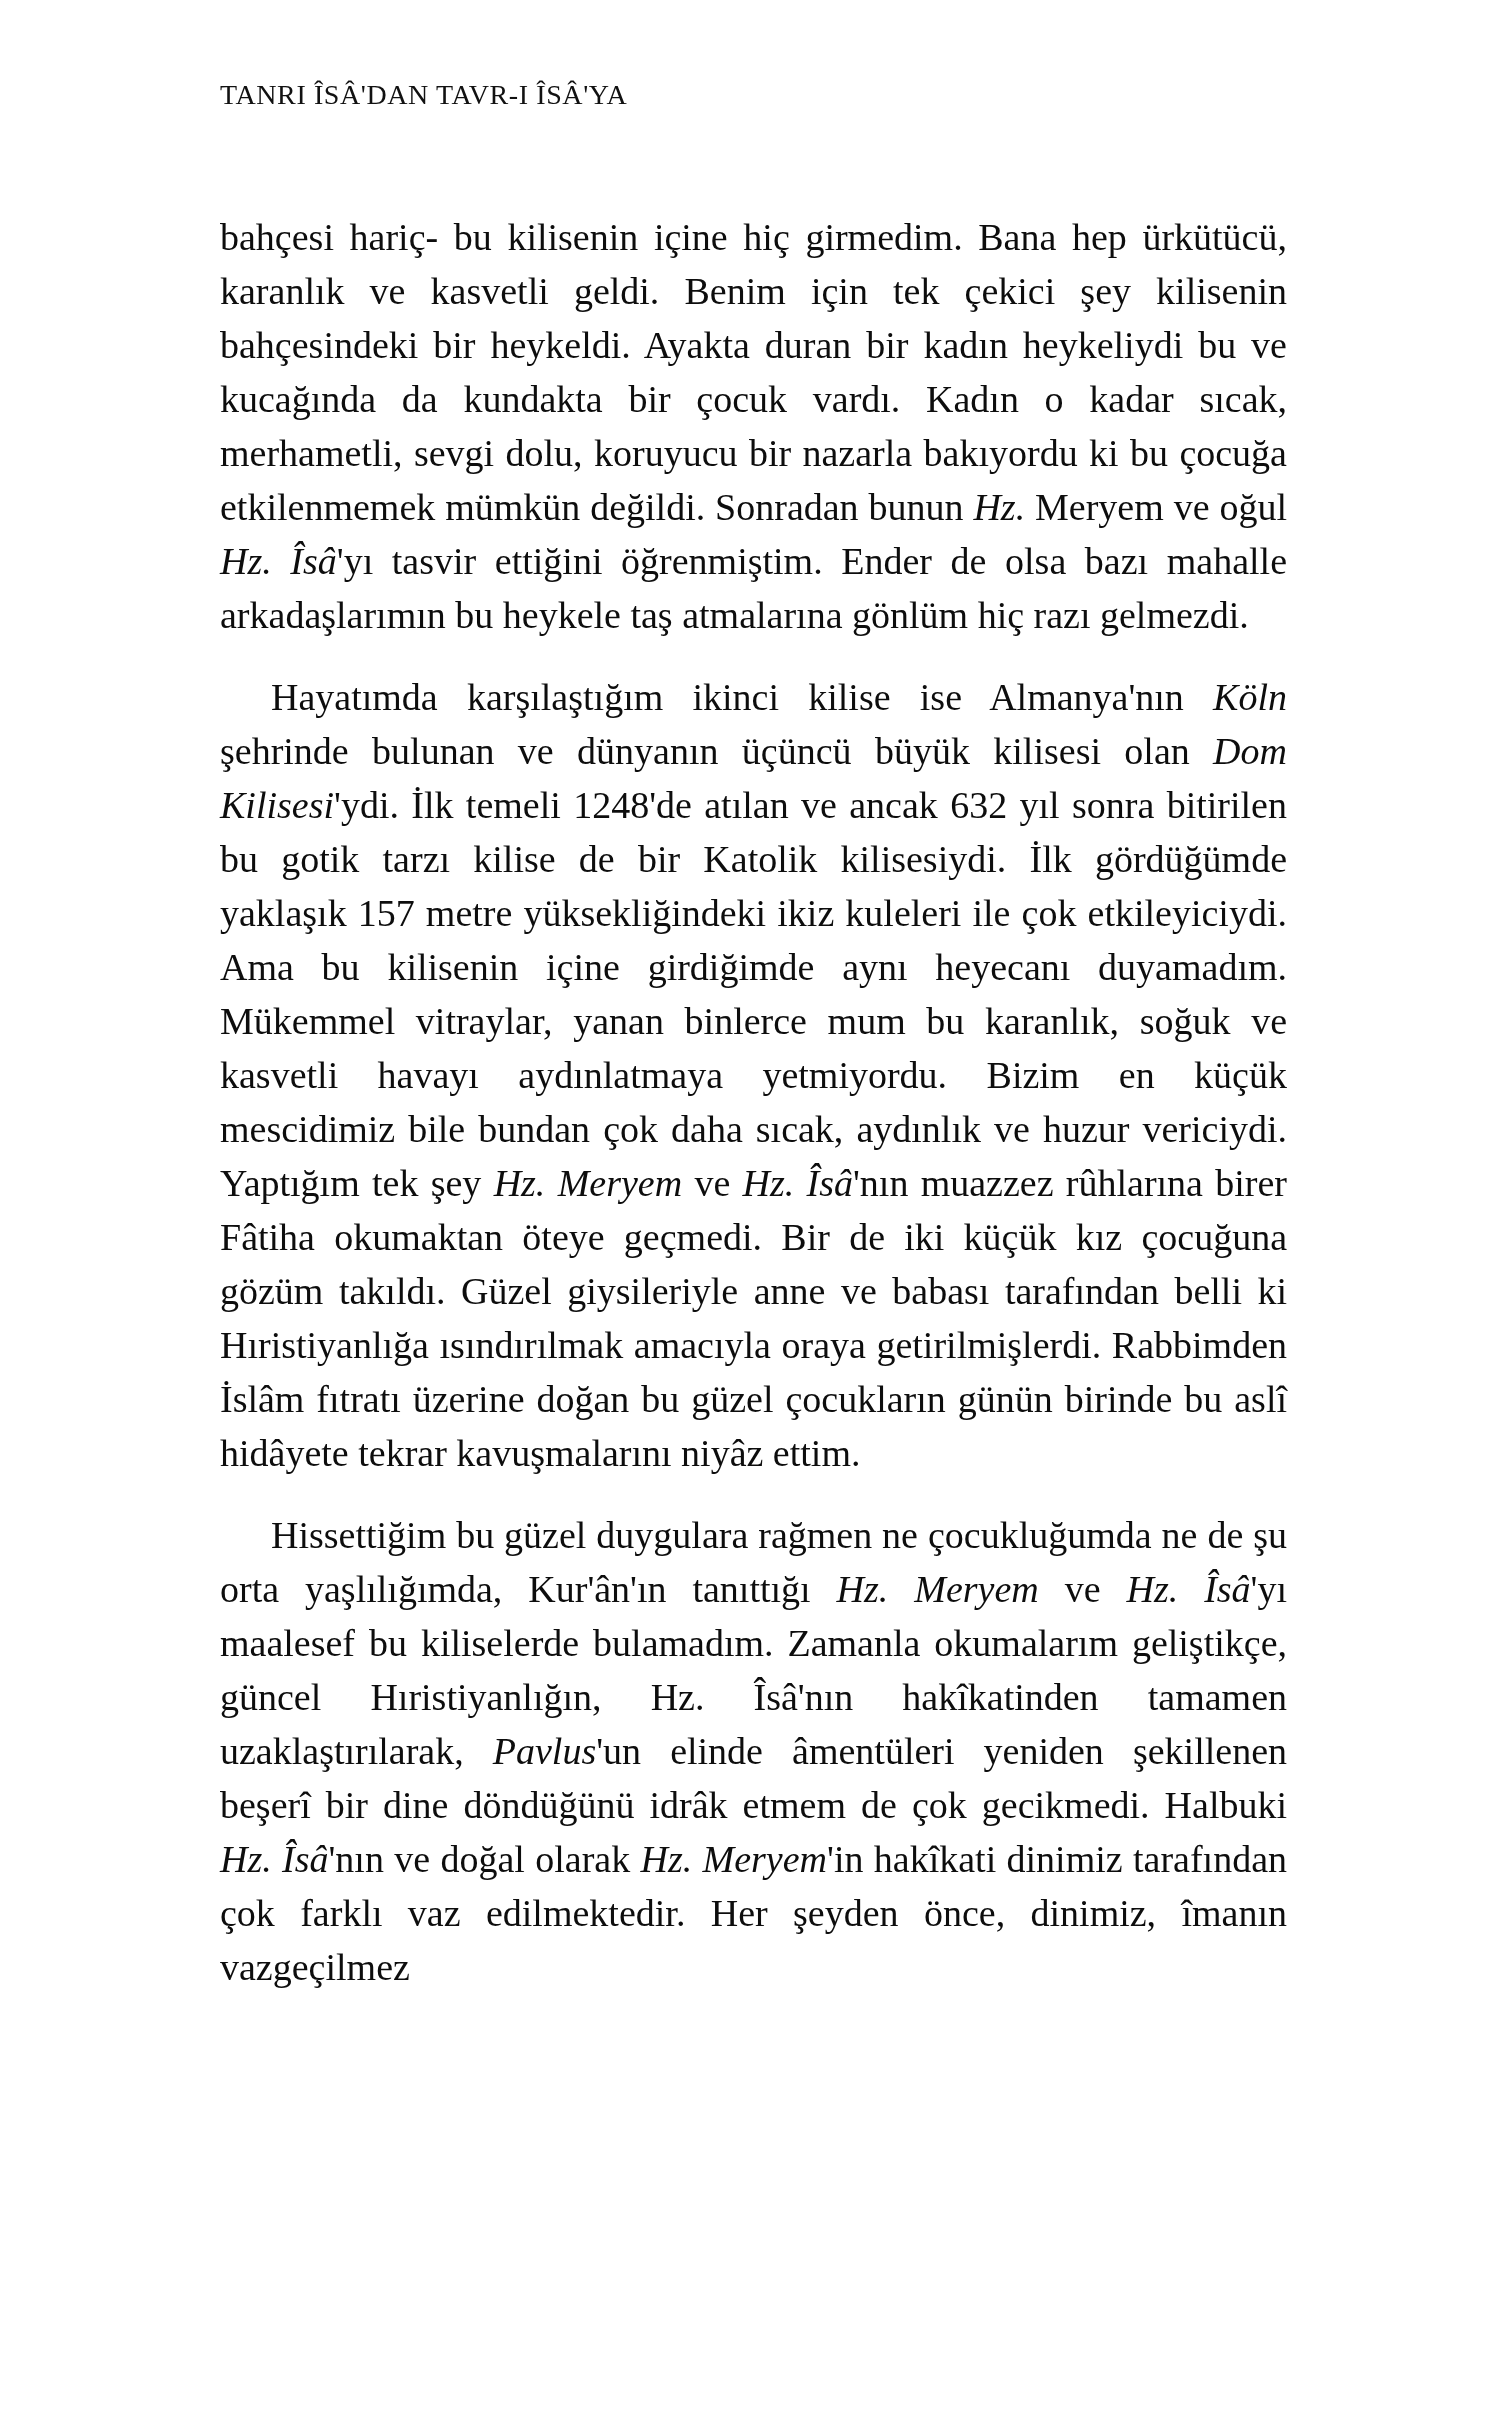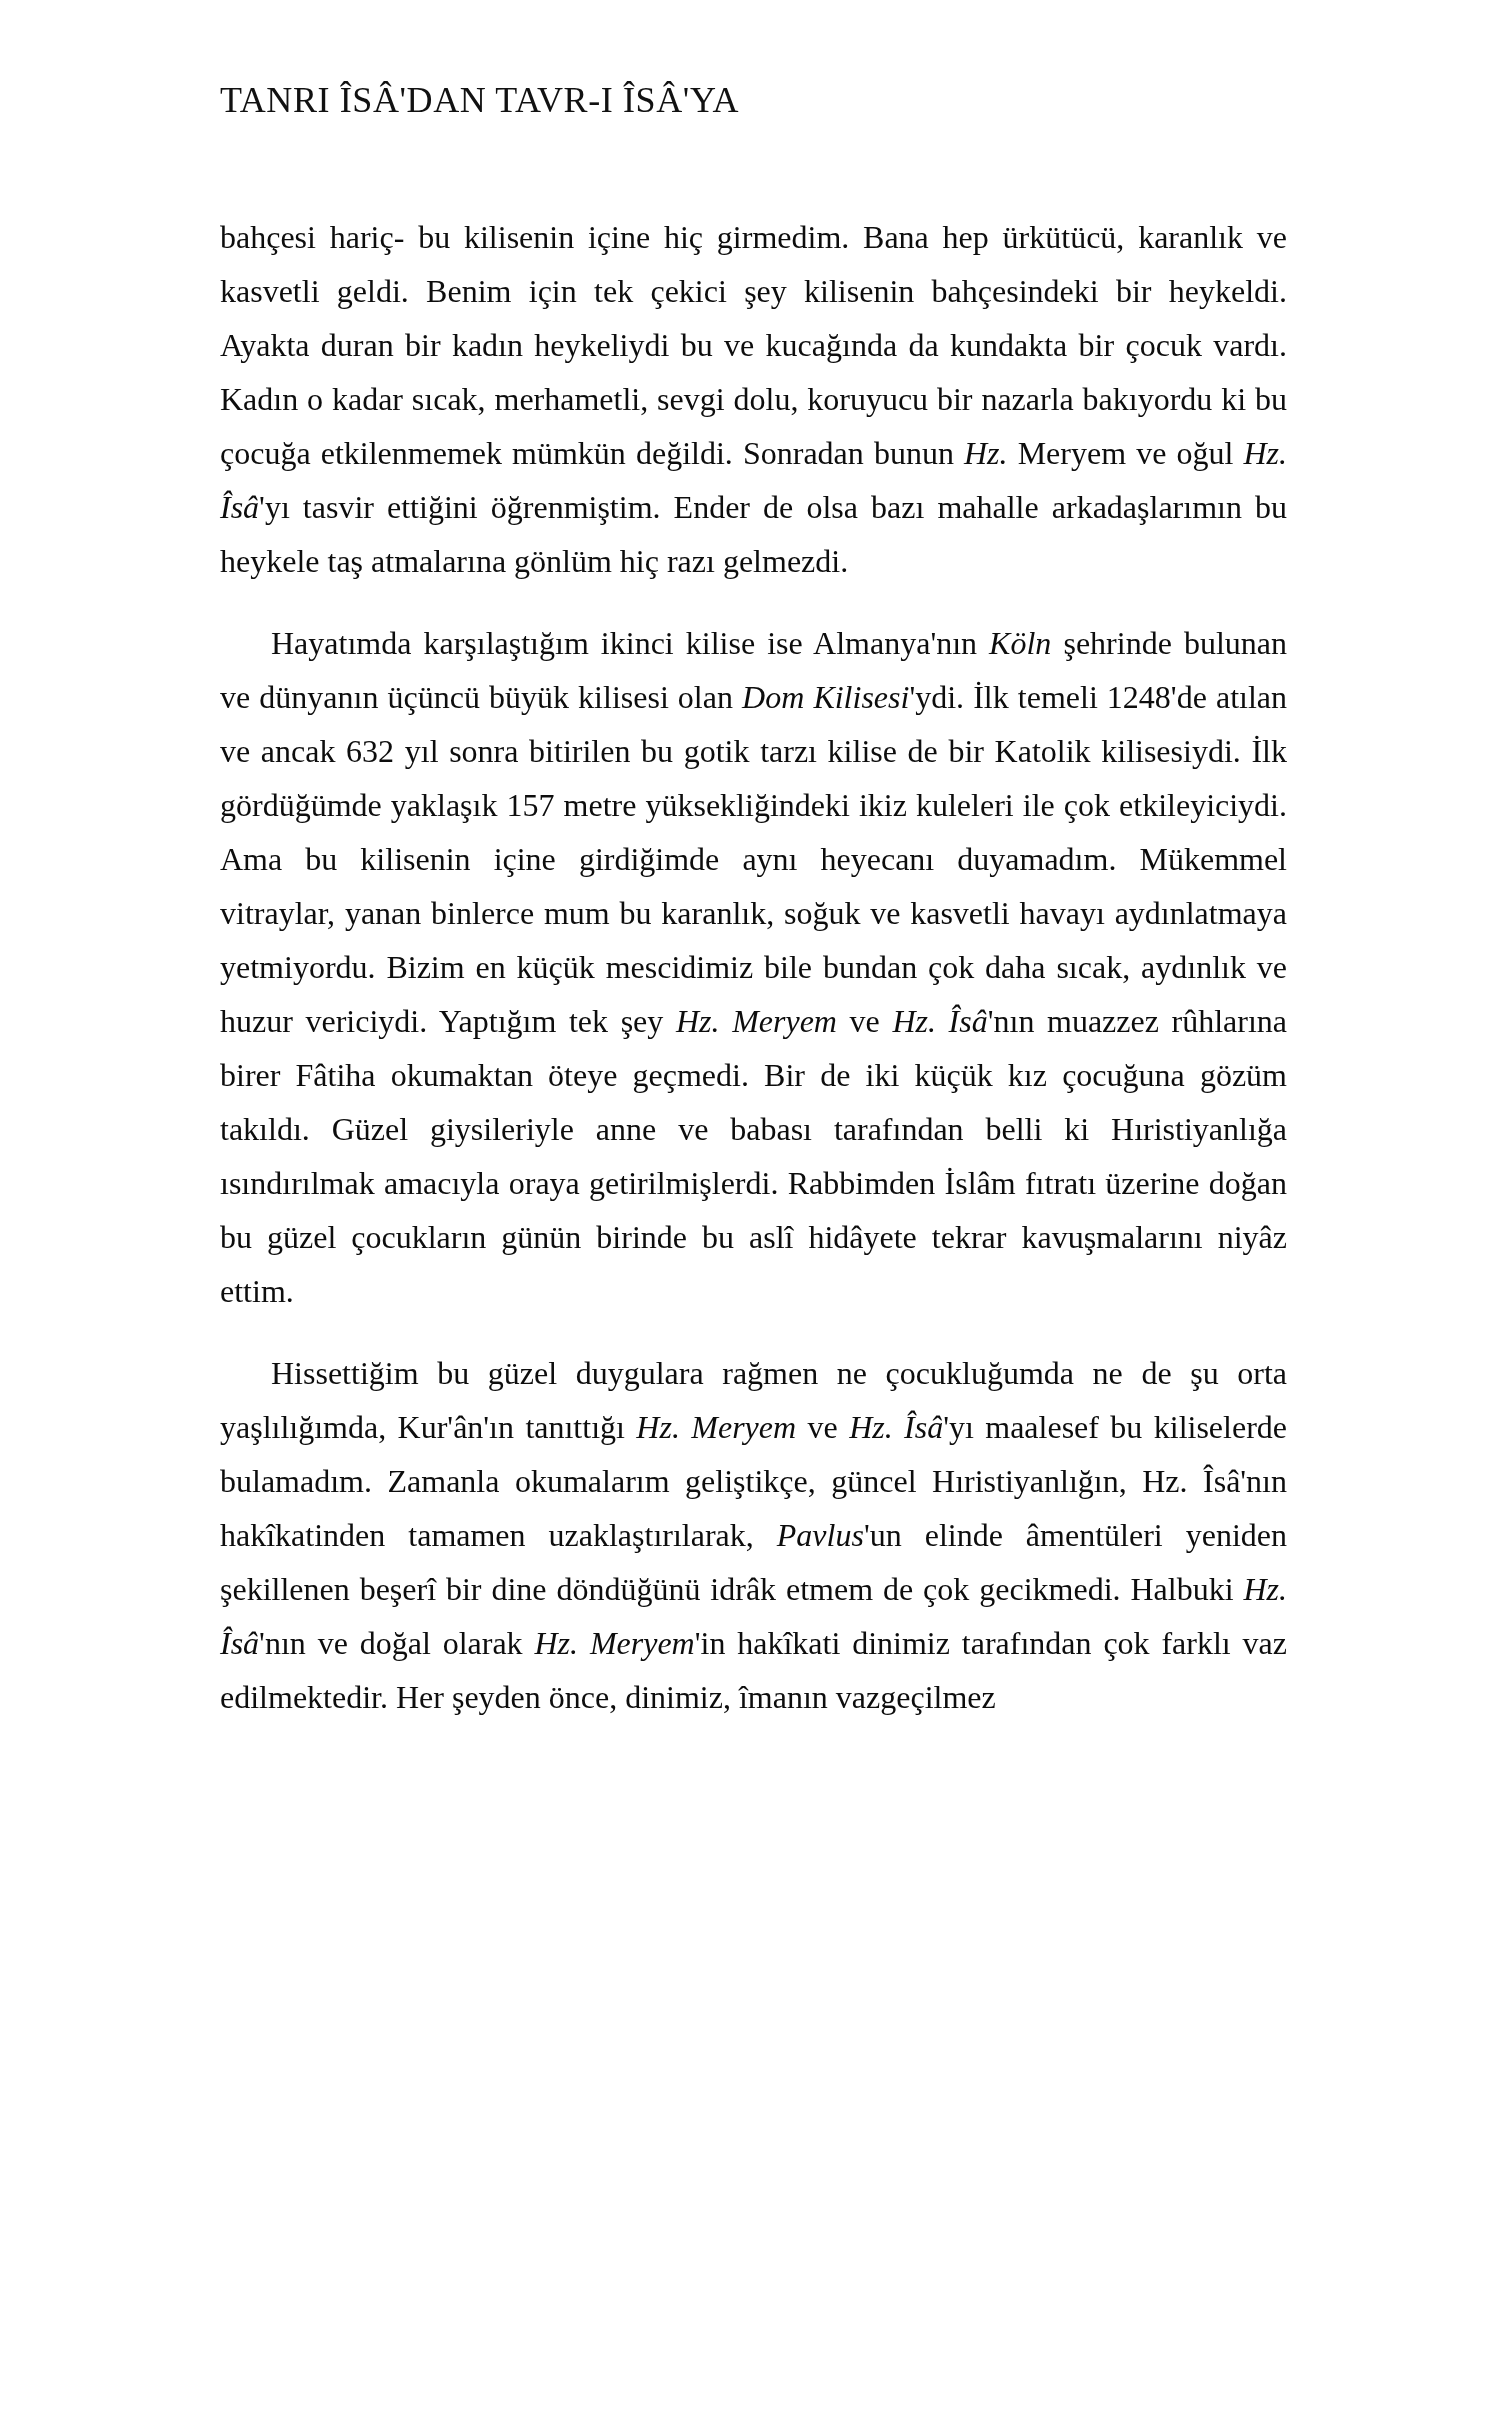--- a/index.html
+++ b/index.html
@@ -19,38 +19,38 @@
     position: relative;
     width: 1507px;
     height: 2413px;
     background: #ffffff;
     box-sizing: border-box;
   }
   .running-header {
     position: absolute;
     top: 79px;
     left: 220px;
-    font-size: 36px;
+    font-size: 28px;
     letter-spacing: 0.6px;
     font-variant: small-caps;
     text-transform: none;
     white-space: nowrap;
     color: #111111;
   }
   .body-col {
     position: absolute;
     top: 210px;
     left: 220px;
     width: 1067px;
   }
   p.para {
     margin: 0 0 0 0;
     text-align: justify;
     text-justify: inter-word;
-    font-size: 32px;
+    font-size: 38px;
     line-height: 54px;
     color: #0d0d0d;
     hyphens: none;
     -webkit-hyphens: none;
     word-spacing: 0px;
   }
   p.para + p.para {
     margin-top: 28px;
   }
   p.indent {

